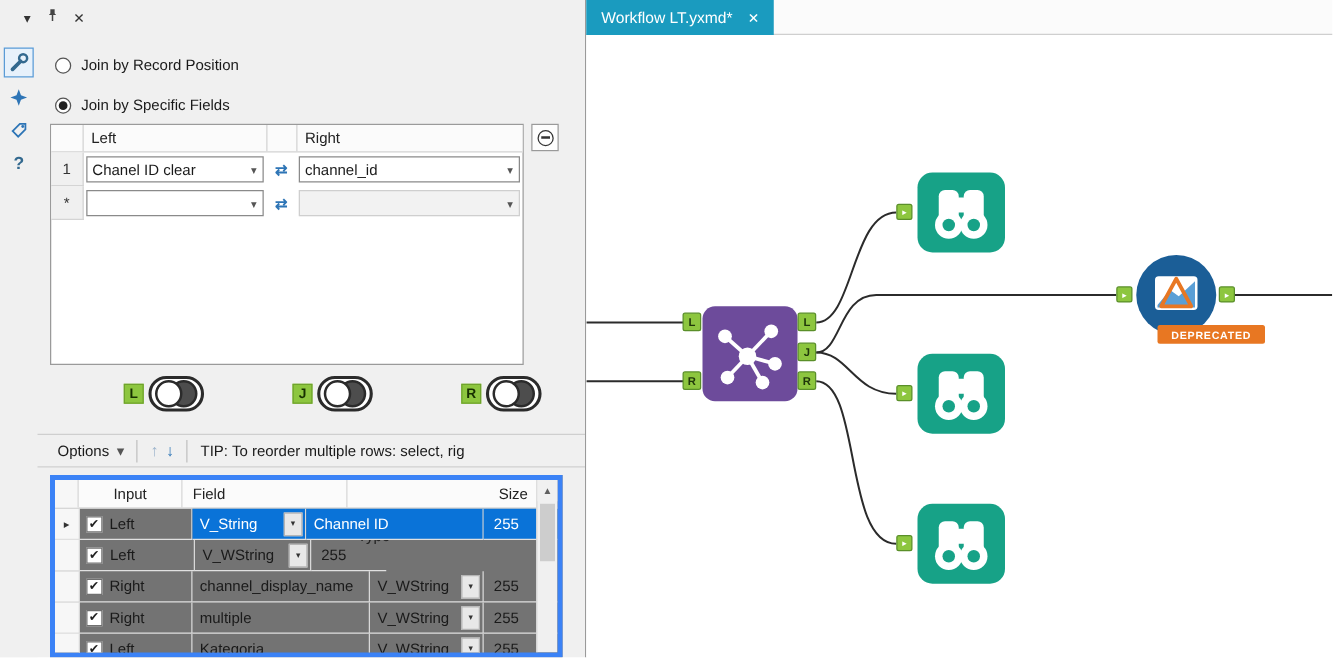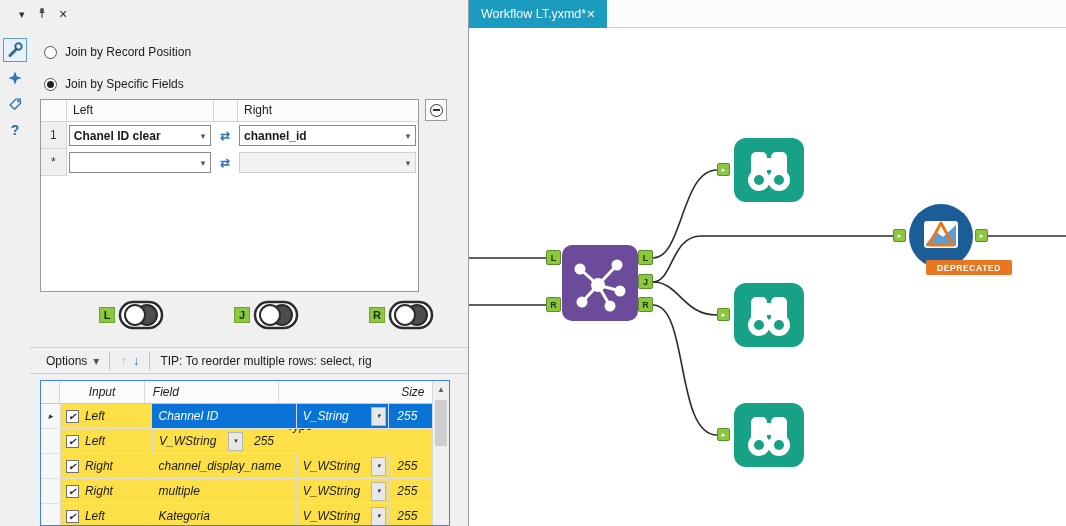--- a/index.html
+++ b/index.html
@@ -22,37 +22,37 @@
 
   .join-table { position:absolute; left:40px; top:99px; width:379px; height:193px; background:#fff; border:1px solid #9a9a9a; }
   .jt-header { display:flex; height:22px; border-bottom:1px solid #d4d4d4; background:#fbfbfb; }
   .jt-header .hc { border-right:1px solid #d4d4d4; padding:3px 6px; color:#222; }
   .jt-row { display:flex; height:27px; align-items:center; }
   .c-num { width:26px; align-self:stretch; background:#f0f0f0; border-right:1px solid #d4d4d4; border-bottom:1px solid #d4d4d4; display:flex; align-items:center; justify-content:center; color:#333; }
   .c-left { width:147px; padding:0 2px; }
   .c-arr { width:24px; text-align:center; color:#2e75b6; font-weight:bold; font-size:12px; }
   .c-right { width:182px; padding:0 2px; }
   .combo { height:21px; border:1px solid #8a8a8a; background:#fff; display:flex; align-items:center; }
-  .combo .val { flex:1; padding:0 4px; white-space:nowrap; overflow:hidden;font-weight:bold; }
+  .combo .val { flex:1; padding:0 4px; white-space:nowrap; overflow:hidden; }
   .combo .arr { width:14px; text-align:center; color:#555; font-size:9px; }
   .combo.muted { background:#f2f2f2; border-color:#cfcfcf; }
 
   .minus-btn { position:absolute; left:425px; top:99px; width:22px; height:22px; background:#fdfdfd; border:1px solid #9a9a9a; display:flex; align-items:center; justify-content:center; }
   .minus-circle { width:13px; height:13px; border:1.5px solid #333; border-radius:50%; display:flex; align-items:center; justify-content:center; }
   .minus-bar { width:7px; height:1.5px; background:#333; }
 
   .venn-group { position:absolute; top:300px; display:flex; gap:3px; }
   .venn-badge { width:16px; height:16px; margin-top:7px; background:#8dc63f; border:1px solid #6fa32c; font-weight:bold; font-size:11px; color:#173000; display:flex; align-items:center; justify-content:center; }
 
   .options-bar { position:absolute; left:30px; right:0; top:347px; height:27px; background:#f0f0f0; border-top:1px solid #cfcfcf; border-bottom:1px solid #cfcfcf; display:flex; align-items:center; gap:6px; padding-left:16px; overflow:hidden; white-space:nowrap; }
   .vsep { width:1px; height:18px; background:#c0c0c0; margin:0 4px; }
   .arrow-up { color:#9fb6cd; font-size:13px; }
   .arrow-down { color:#2e75b6; font-size:13px; font-weight:bold; }
 
-  .fields-grid { position:absolute; left:40px; top:380px; width:410px; height:146px; background:#fde047; border:1px solid #3b82f6; overflow:hidden;font-style:italic; }
+  .fields-grid { position:absolute; left:40px; top:380px; width:410px; height:146px; background:#737373; border:4px solid #3b82f6; overflow:hidden; }
   .fg-header { display:flex; height:23px; background:#fbfbfb; border-bottom:1px solid #c8c8c8; }
   .fg-header .hc { border-right:1px solid #d8d8d8; padding:4px 0 0 8px; color:#222; }
   .fg-header .hc.center { text-align:center; padding-left:0; }
   .fg-row { display:flex; height:25px; }
   .gc { border-right:1px solid #d8d8d8; border-bottom:1px solid #e0e0e0; display:flex; align-items:center; overflow:hidden; }
   .gc-sel { width:20px; background:#f7f7f7; justify-content:center; font-size:9px; color:#333; }
   .gc-input { width:92px; gap:6px; padding-left:5px; }
   .gc-field { width:145px; padding-left:6px; white-space:nowrap; }
   .gc-type { width:93px; }
   .gc-size { width:60px; padding-left:8px; }
@@ -60,21 +60,21 @@
   .dd-btn { width:15px; height:19px; margin-right:2px; background:#e8e8e8; border:1px solid #b5b5b5; font-size:7px; color:#333; display:flex; align-items:center; justify-content:center; flex:none; }
   .checkbox { width:13px; height:13px; border:1px solid #707070; background:#fff; font-size:10px; line-height:11px; text-align:center; color:#222; flex:none; }
   .fg-row.sel .gc-field, .fg-row.sel .gc-type, .fg-row.sel .gc-size { background:#0a73d8; color:#fff; }
   .scrollbar { position:absolute; right:0; top:0; bottom:0; width:17px; background:#f0f0f0; border-left:1px solid #d8d8d8; }
   .sb-up { height:17px; display:flex; align-items:center; justify-content:center; font-size:8px; color:#606060; background:#f0f0f0; }
   .sb-thumb { margin:2px; height:46px; background:#cdcdcd; }
 
   
   .divider { position:absolute; left:468px; top:0; width:1px; height:526px; background:#9a9a9a; }
   .tabbar { position:absolute; left:469px; top:0; width:597px; height:28px; background:#fbfbfb; border-bottom:1px solid #cfcfcf; display:flex; }
-  .doc-tab { background:#1a9bbf; color:#fff; display:flex; align-items:center; padding:0 12px; font-size:12.5px; height:28px; }
+  .doc-tab { background:#1a9bbf; color:#fff; display:flex; align-items:center; gap:12px; padding:0 12px; font-size:12.5px; height:28px; }
   .doc-tab .close { font-size:11px; }
   .canvas { position:absolute; left:469px; top:28px; width:597px; height:498px; background:#fff; overflow:hidden; }
   .wires { position:absolute; left:0; top:0; }
   .tool { position:absolute; }
   .join-tool { left:93px; top:217px; width:76px; height:76px; background:#6d4b9b; border-radius:10px; }
   .browse-tool { width:70px; height:64px; background:#17a287; border-radius:12px; }
   .dep-circle { left:440px; top:176px; width:64px; height:64px; background:#1b5e97; border-radius:50%; }
   .dep-banner { position:absolute; left:429px; top:232px; width:86px; height:15px; background:#e87722; color:#fff; font-size:8.5px; font-weight:bold; letter-spacing:0.6px; display:flex; align-items:center; justify-content:center; border-radius:2px;margin-left:28px; }
   .anchor { position:absolute; width:15px; height:15px; background:#8dc63f; border:1px solid #5a8f29; border-radius:2px; font-size:9px; font-weight:bold; color:#20380b; display:flex; align-items:center; justify-content:center; }
   .anchor-plain { position:absolute; width:13px; height:13px; background:#8dc63f; border:1px solid #5a8f29; border-radius:2px; font-size:7px; color:#fff; display:flex; align-items:center; justify-content:center; }
@@ -229,25 +229,25 @@
       </div>
 
       <div class="fg-row sel">
         <div class="gc gc-sel">
             <span>▸</span>
           </div>
         <div class="gc gc-input">
             <span class="checkbox">✔</span>
             <span>Left</span>
           </div>
-        <div class="gc gc-field">Channel ID</div>
         <div class="gc gc-type">
             <span class="tval">V_String</span>
             <span class="dd-btn">▾</span>
           </div>
+        <div class="gc gc-field">Channel ID</div>
         <div class="gc gc-size" style="border-right:none;">255</div>
       </div>
 
       <div class="fg-row">
         <div class="gc gc-sel"></div>
         <div class="gc gc-input">
             <span class="checkbox">✔</span>
             <span>Left</span>
           </div>
         <div class="gc gc-type">

